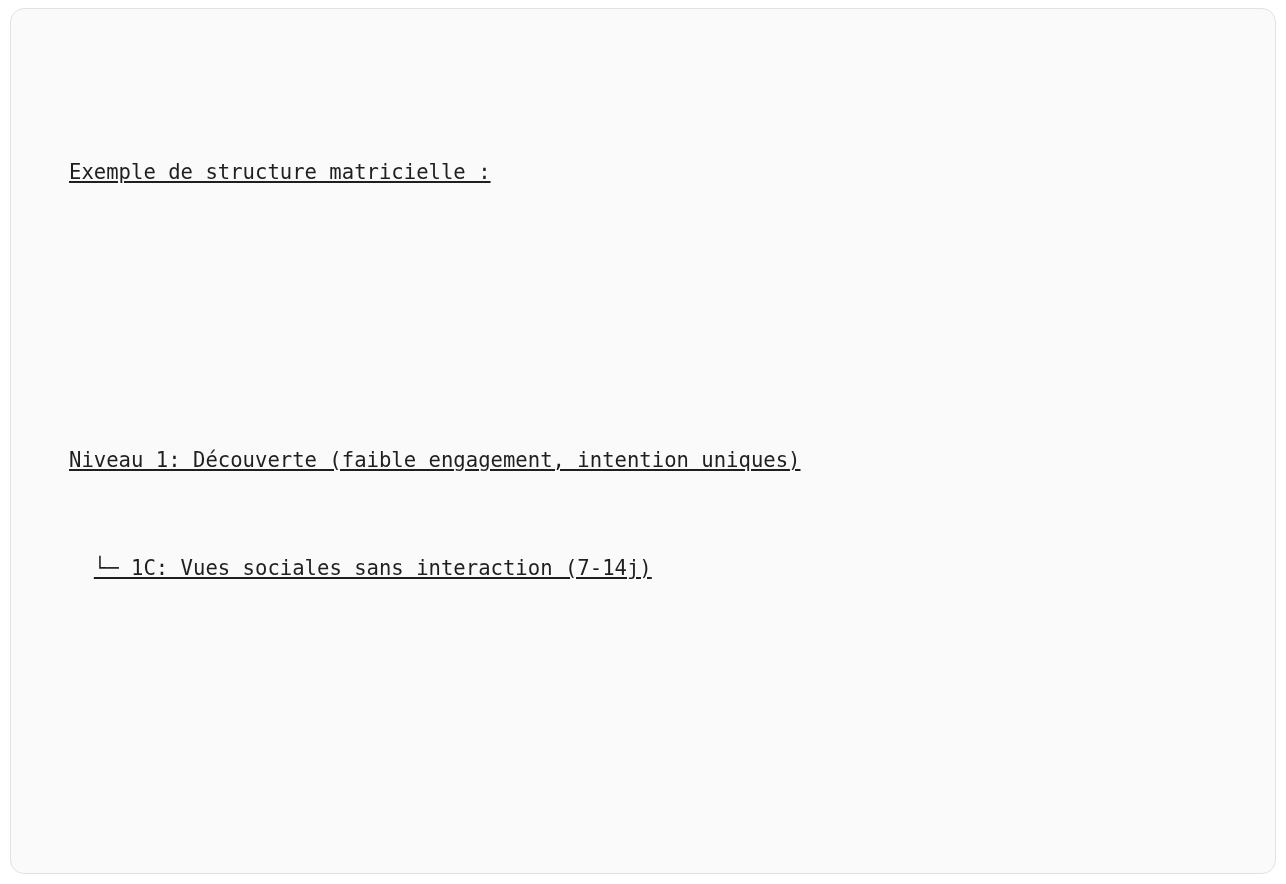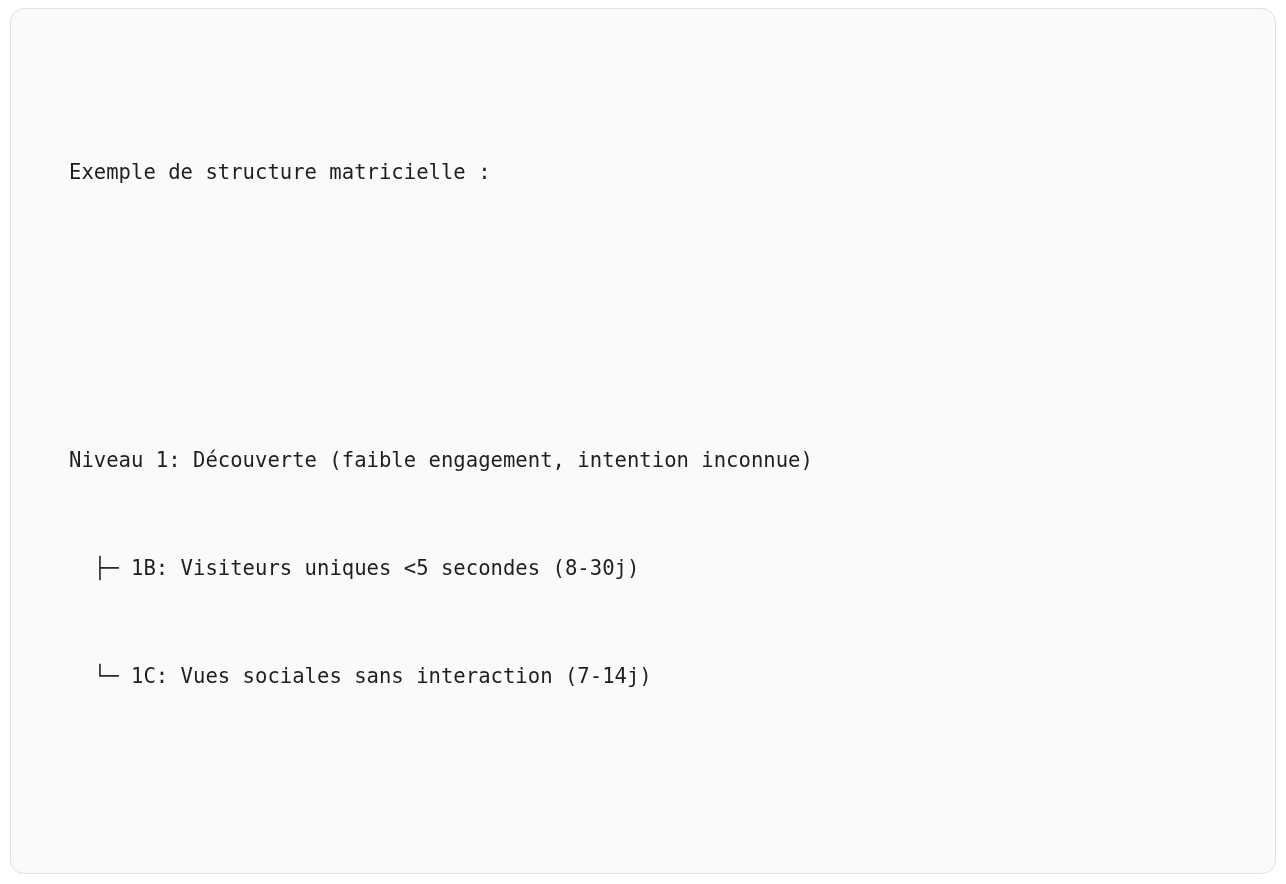--- a/index.html
+++ b/index.html
@@ -25,20 +25,21 @@
   .code-content {
     padding: 37px 58px 0 58px;
     font-size: 20.6px;
     line-height: 36px;
     color: #1f1f1f;
     white-space: pre;
     letter-spacing: 0;
   }
   .line {
     height: 36px;
+    text-decoration: underline;
   }
   .title-line {
     margin-bottom: 36px;
   }
   .group {
     margin-top: 36px;
   }
   .group:first-of-type {
     margin-top: 0;
   }
@@ -51,22 +52,21 @@
 </style>
 </head>
 <body>
 
 <div class="code-card">
   <div class="code-content">
 
     <div class="line title-line">Exemple de structure matricielle :</div>
 
     <div class="group">
-      <div class="line">Niveau 1: Découverte (faible engagement, intention inconnue)</div>
-      <div class="line item-line"><span class="branch">├─ </span><span>1B: Visiteurs uniques &lt;5 secondes (8-30j)</span></div>
+      <div class="line">Niveau 1: Découverte (faible engagement, intention uniques)</div>
       <div class="line item-line"><span class="branch">└─ </span><span>1C: Vues sociales sans interaction (7-14j)</span></div>
     </div>
 
     
 
     
 
     
 
   </div>

